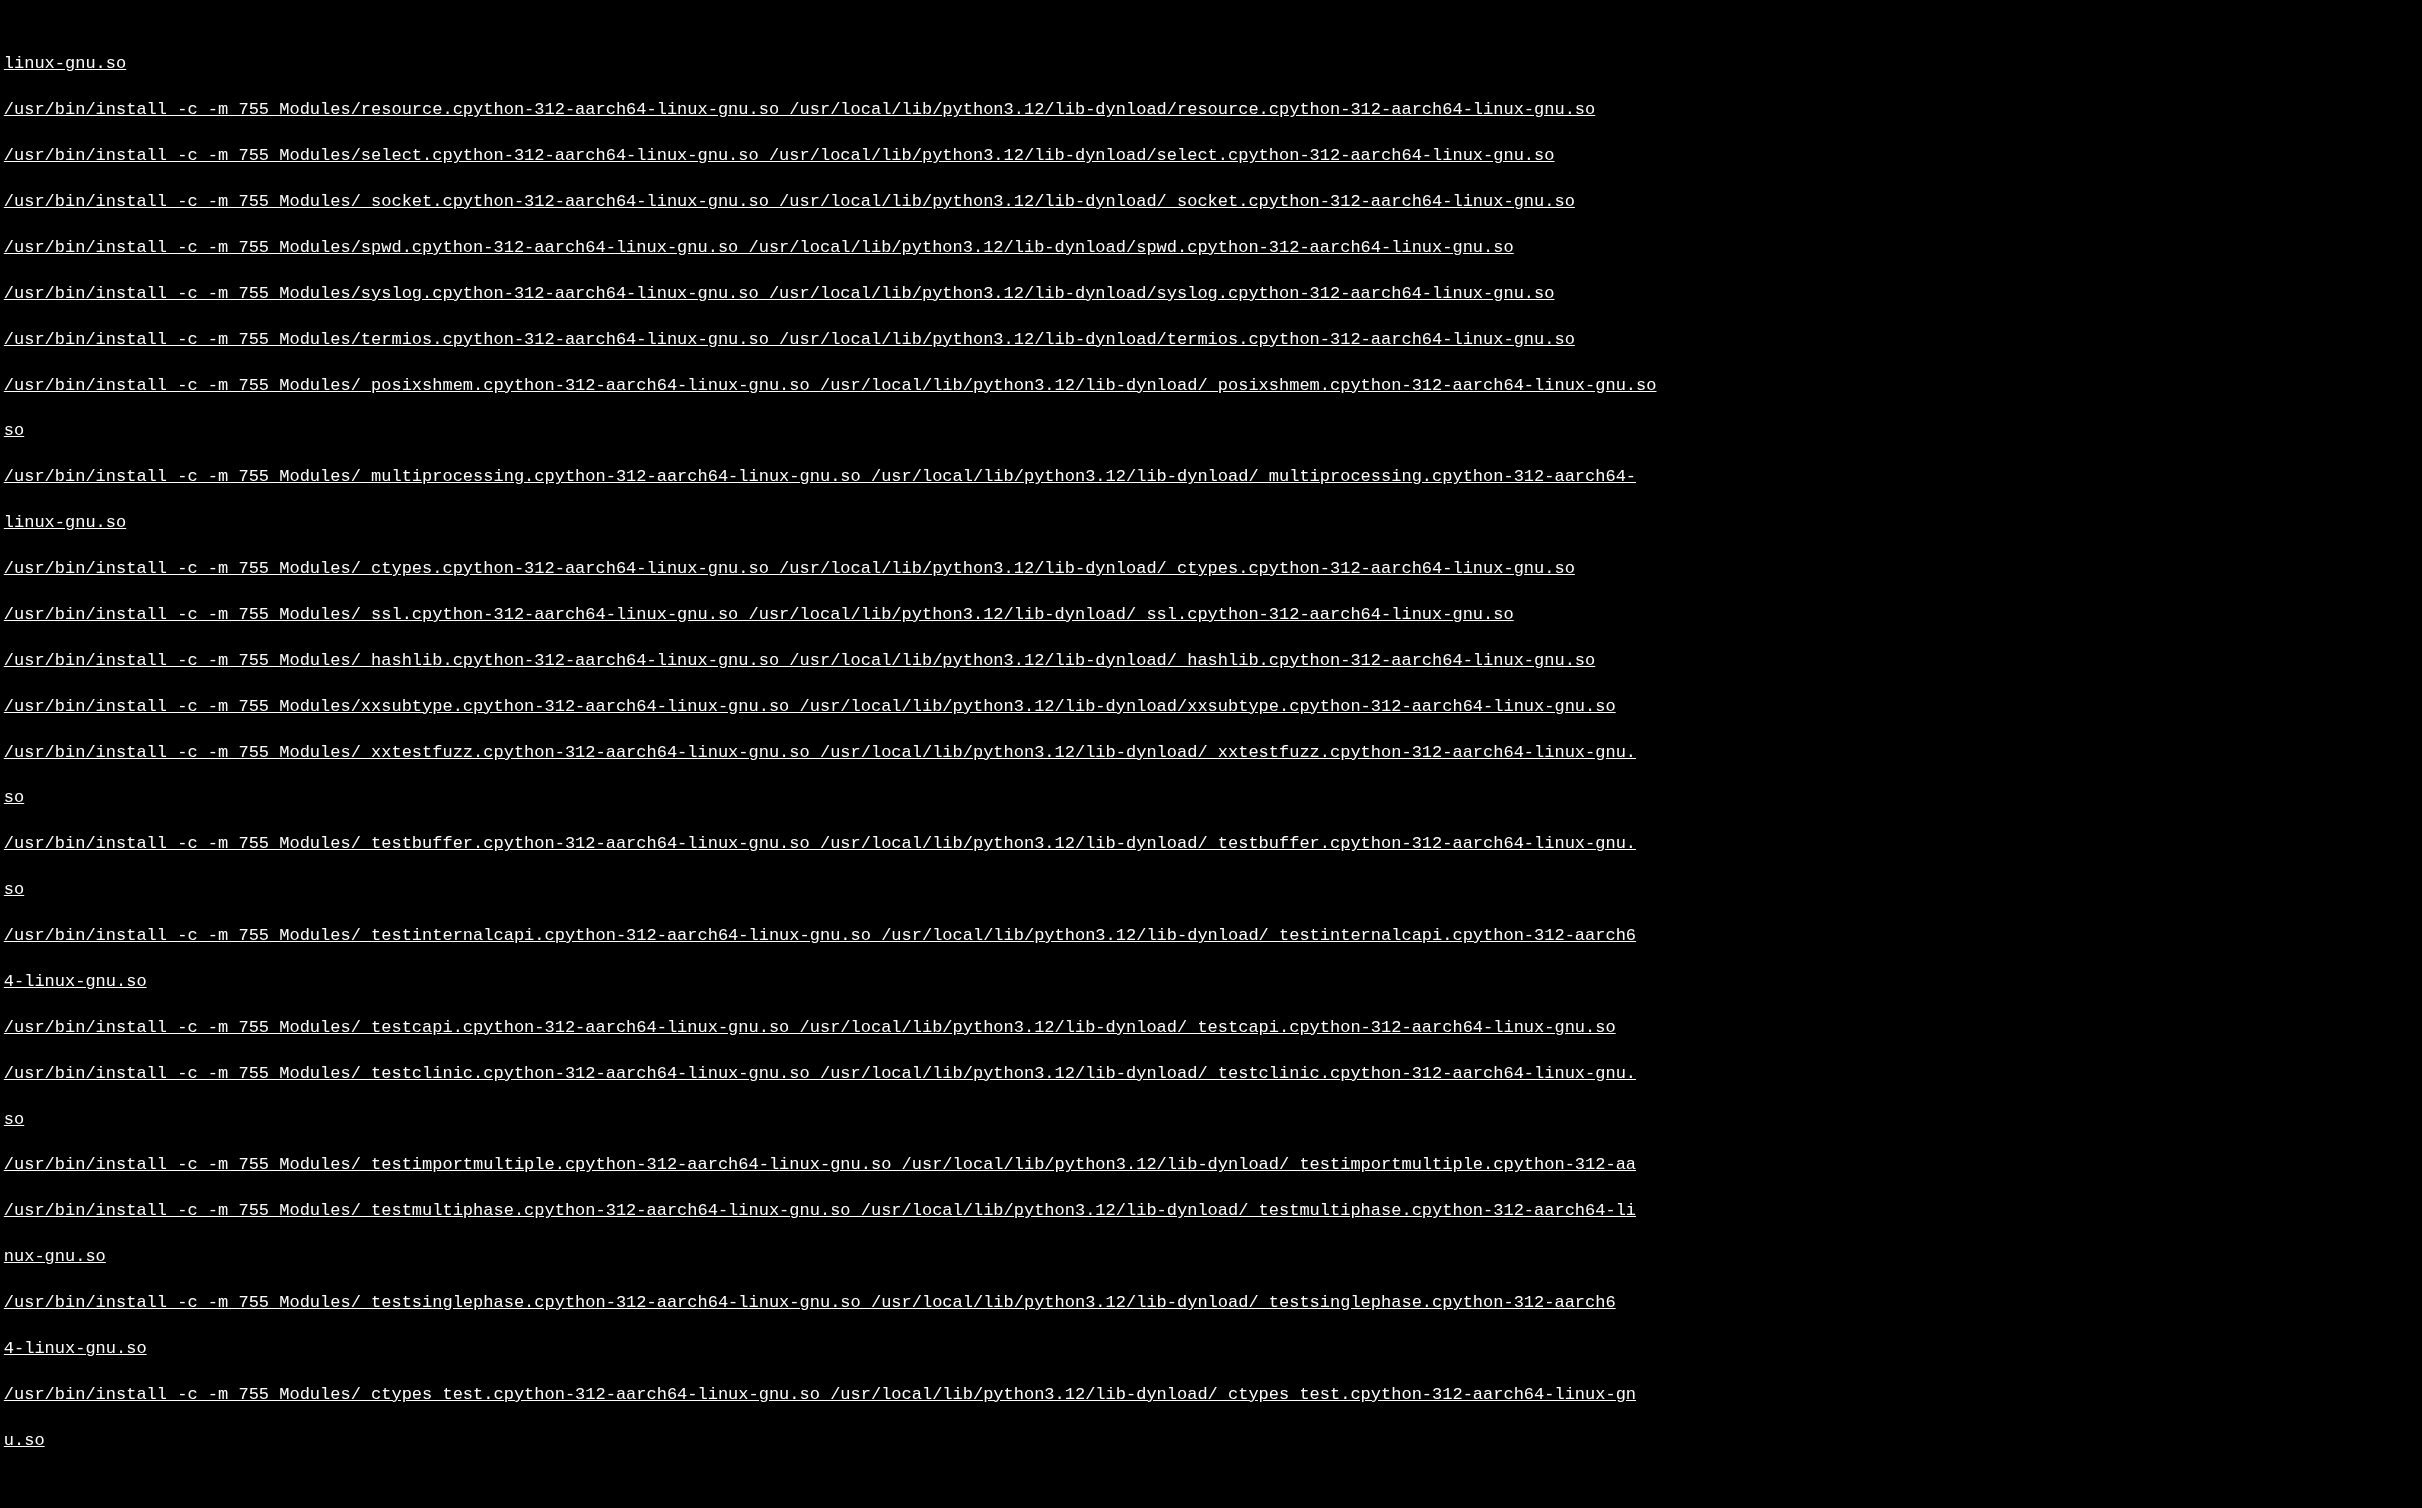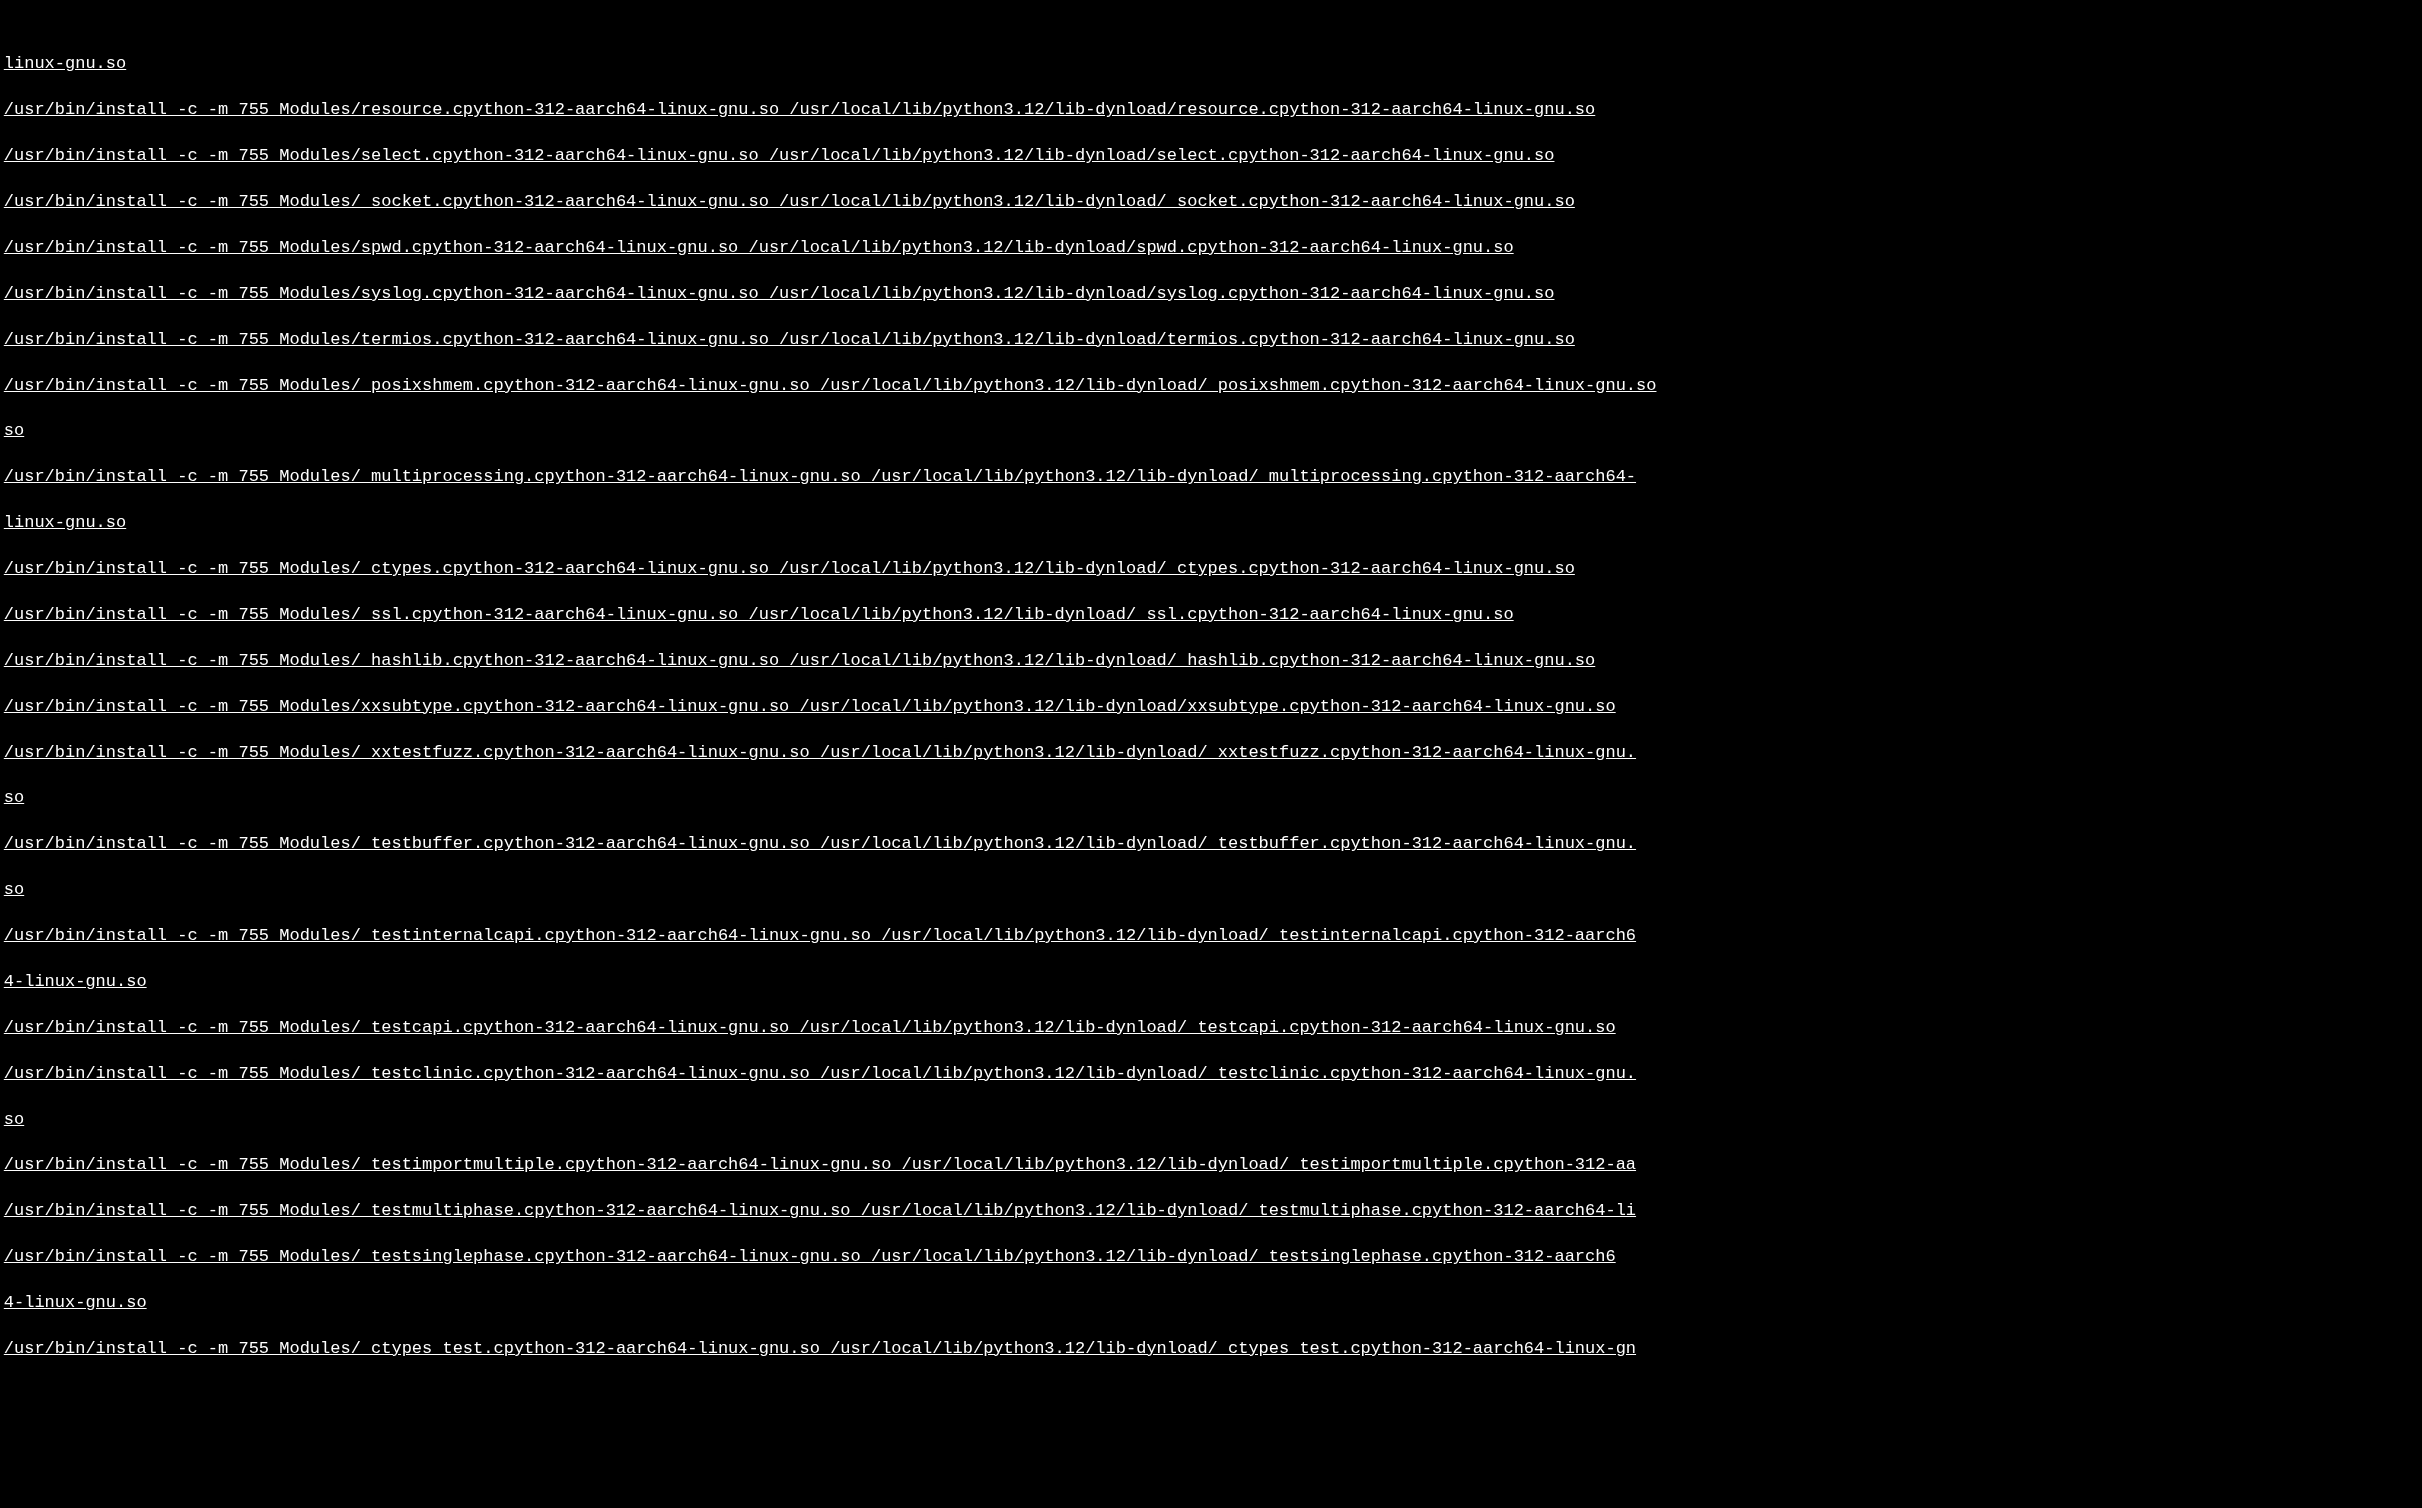--- a/index.html
+++ b/index.html
@@ -66,23 +66,25 @@
 <span class="line normal">so</span>
 <span class="line normal">/usr/bin/install -c -m 755 Modules/_testbuffer.cpython-312-aarch64-linux-gnu.so /usr/local/lib/python3.12/lib-dynload/_testbuffer.cpython-312-aarch64-linux-gnu.</span>
 <span class="line normal">so</span>
 <span class="line normal">/usr/bin/install -c -m 755 Modules/_testinternalcapi.cpython-312-aarch64-linux-gnu.so /usr/local/lib/python3.12/lib-dynload/_testinternalcapi.cpython-312-aarch6</span>
 <span class="line normal">4-linux-gnu.so</span>
 <span class="line normal">/usr/bin/install -c -m 755 Modules/_testcapi.cpython-312-aarch64-linux-gnu.so /usr/local/lib/python3.12/lib-dynload/_testcapi.cpython-312-aarch64-linux-gnu.so</span>
 <span class="line normal">/usr/bin/install -c -m 755 Modules/_testclinic.cpython-312-aarch64-linux-gnu.so /usr/local/lib/python3.12/lib-dynload/_testclinic.cpython-312-aarch64-linux-gnu.</span>
 <span class="line normal">so</span>
 <span class="line normal">/usr/bin/install -c -m 755 Modules/_testimportmultiple.cpython-312-aarch64-linux-gnu.so /usr/local/lib/python3.12/lib-dynload/_testimportmultiple.cpython-312-aa</span>
 <span class="line normal">/usr/bin/install -c -m 755 Modules/_testmultiphase.cpython-312-aarch64-linux-gnu.so /usr/local/lib/python3.12/lib-dynload/_testmultiphase.cpython-312-aarch64-li</span>
+<span class="line normal">nux-gnu.so</span>
 <span class="line normal">/usr/bin/install -c -m 755 Modules/_testsinglephase.cpython-312-aarch64-linux-gnu.so /usr/local/lib/python3.12/lib-dynload/_testsinglephase.cpython-312-aarch6</span>
 <span class="line normal">4-linux-gnu.so</span>
 <span class="line normal">/usr/bin/install -c -m 755 Modules/_ctypes_test.cpython-312-aarch64-linux-gnu.so /usr/local/lib/python3.12/lib-dynload/_ctypes_test.cpython-312-aarch64-linux-gn</span>
+<span class="line normal">u.so</span>
 
 
 
 
 
 
 
 
 
 

